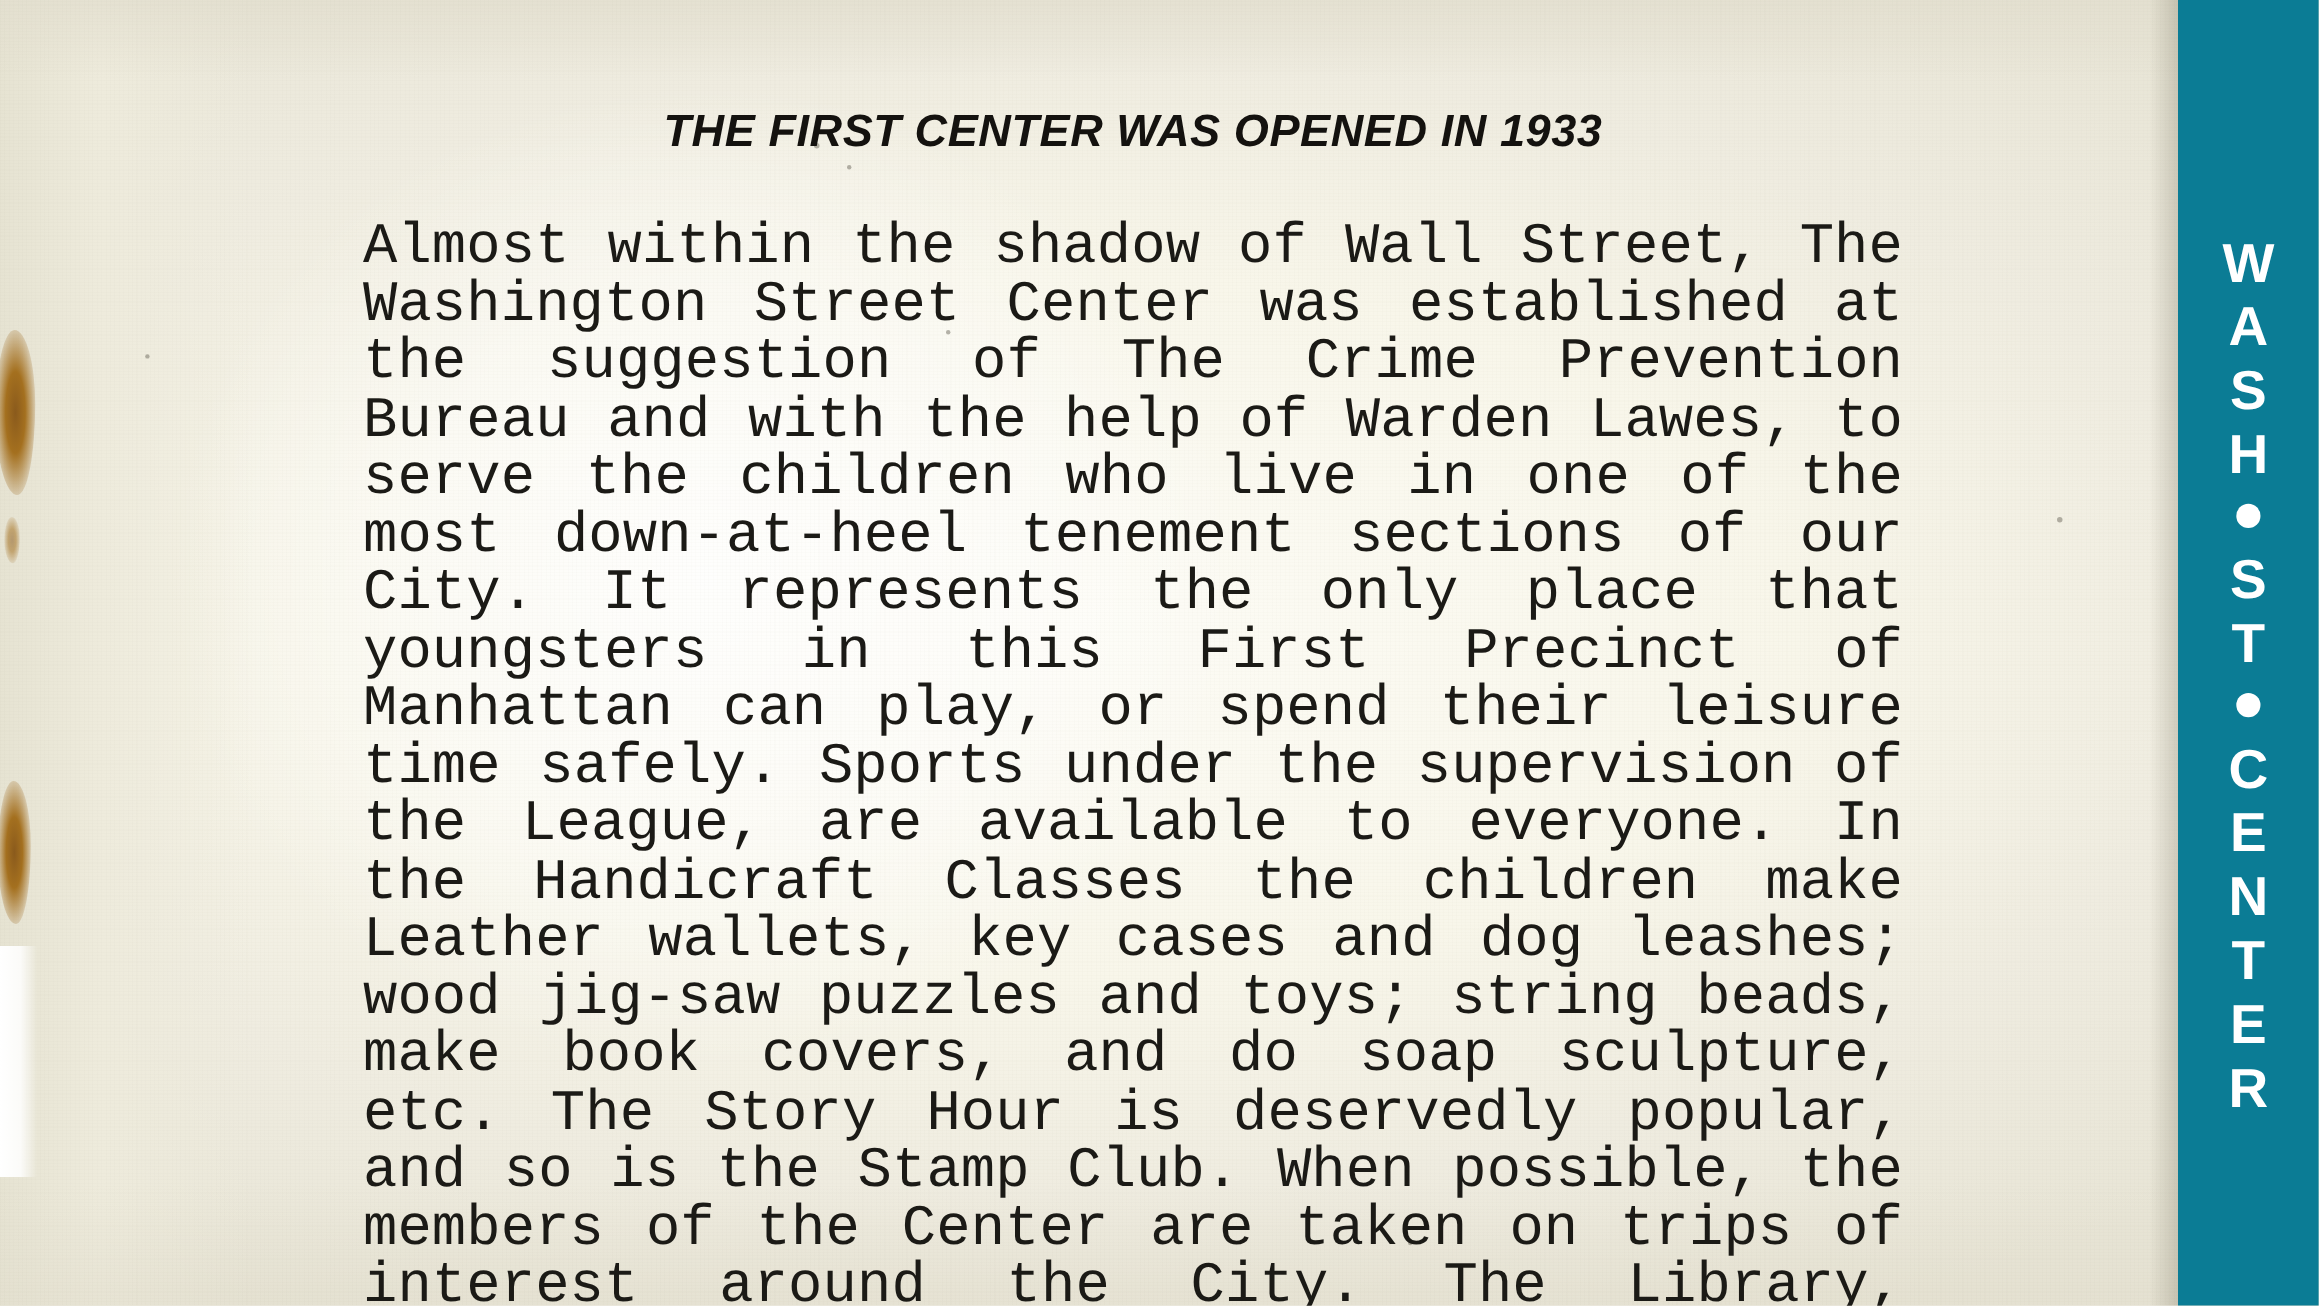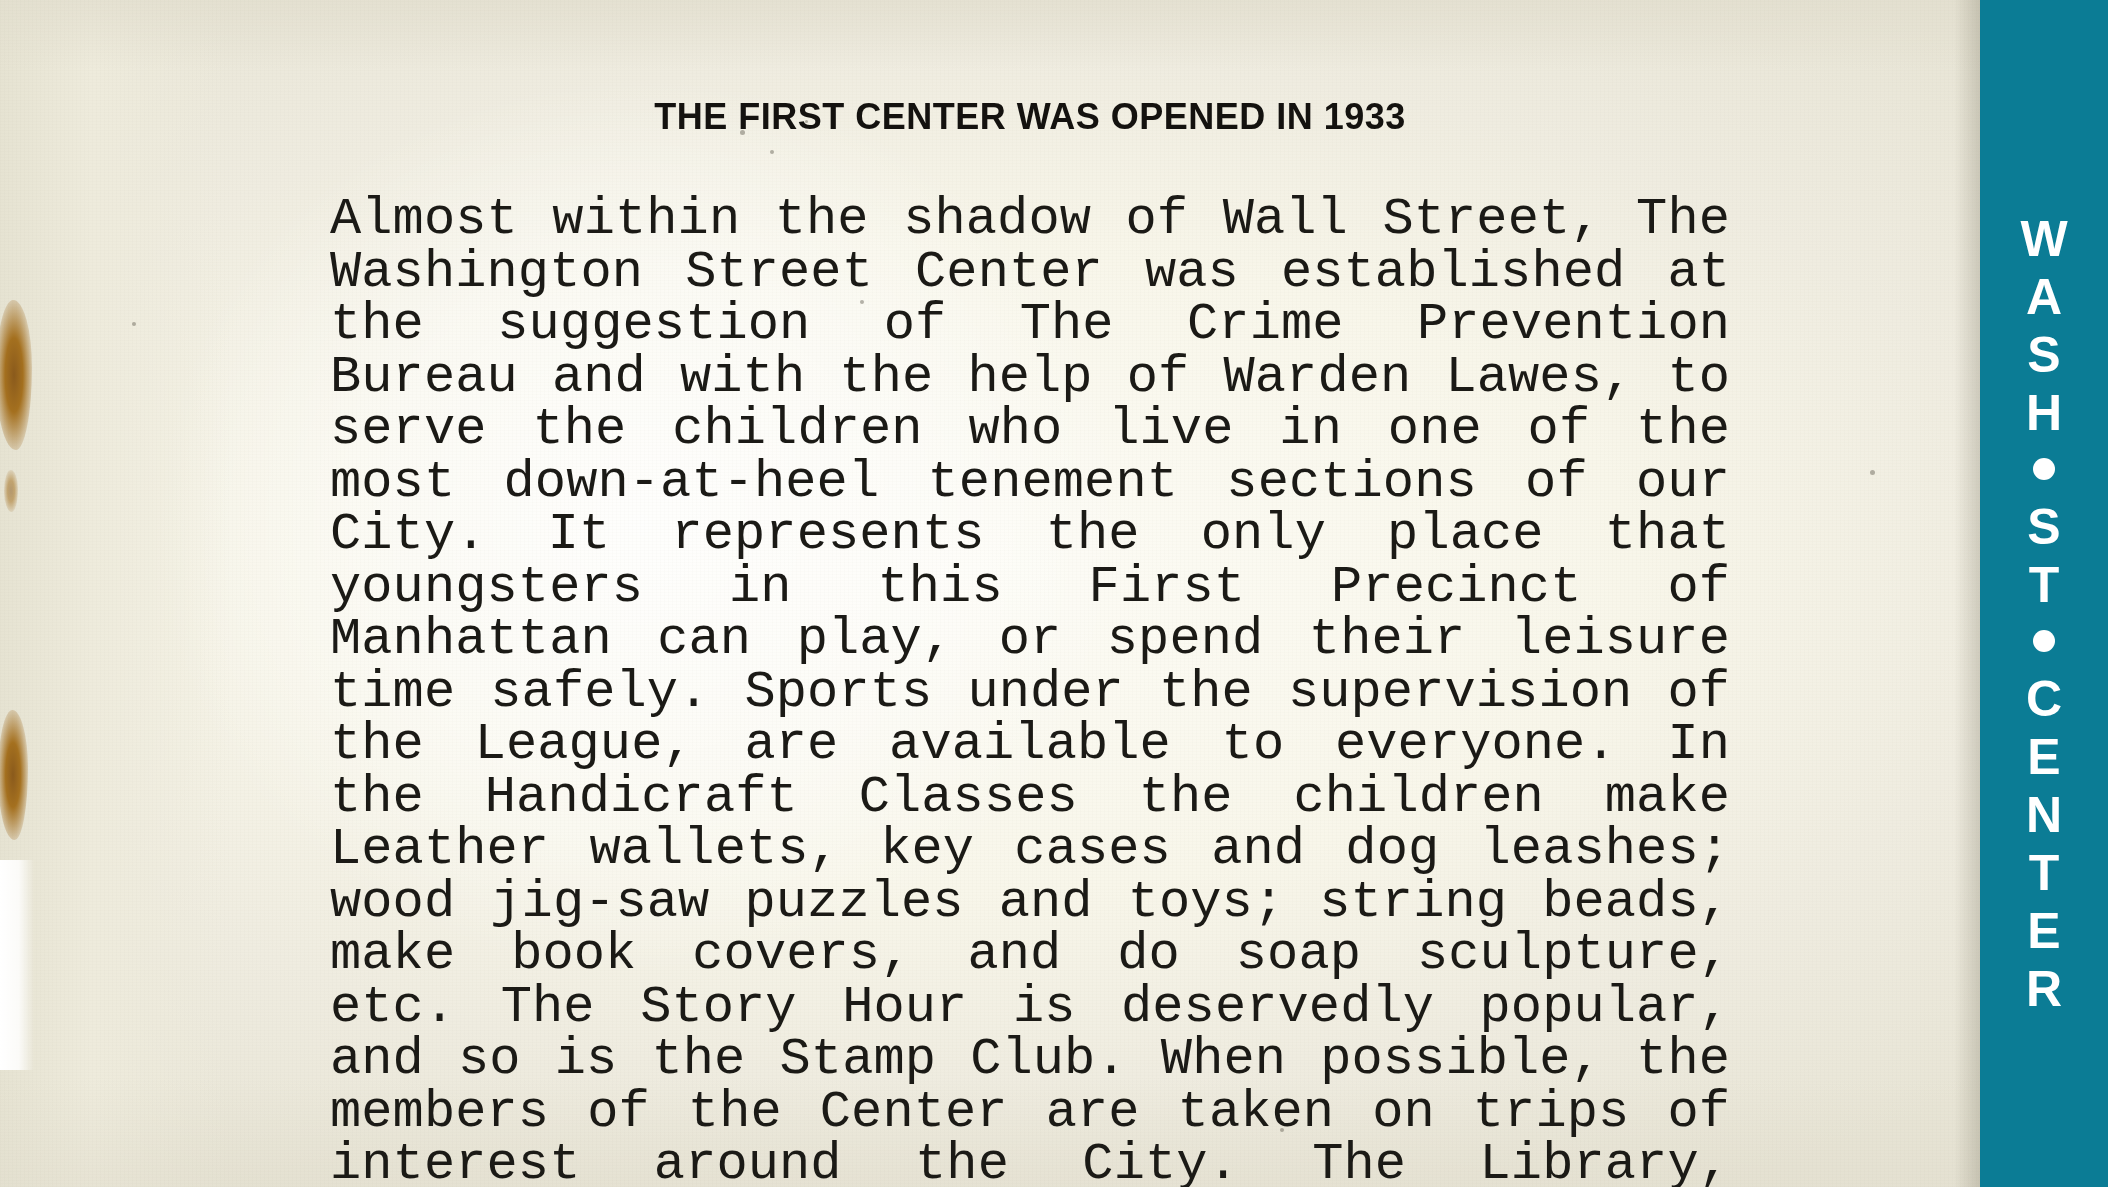--- a/index.html
+++ b/index.html
@@ -91,26 +91,27 @@
   
   .content {
     position: absolute;
     left: 330px;
     top: 96px;
     width: 1400px;
   }
   .doc-title {
     font-family: "Liberation Sans", sans-serif;
     font-weight: bold;
-    font-size: 36px;
+    font-size: 41px;
     letter-spacing: .5px;
     color: #14120f;
     text-align: center;
     margin: 0 0 56px 0;
     white-space: nowrap;
+    font-style: italic;
   }
   .doc-body {
     font-family: Liberation Mono, monospace;
     font-size: 52px;
     line-height: 52.5px;
     color: #1b1a16;
     text-align: justify;
     text-justify: inter-word;
     letter-spacing: .1px;
     word-spacing: 1px;

